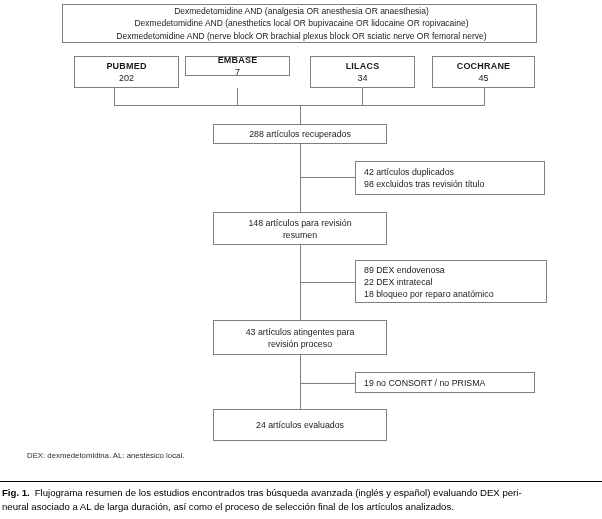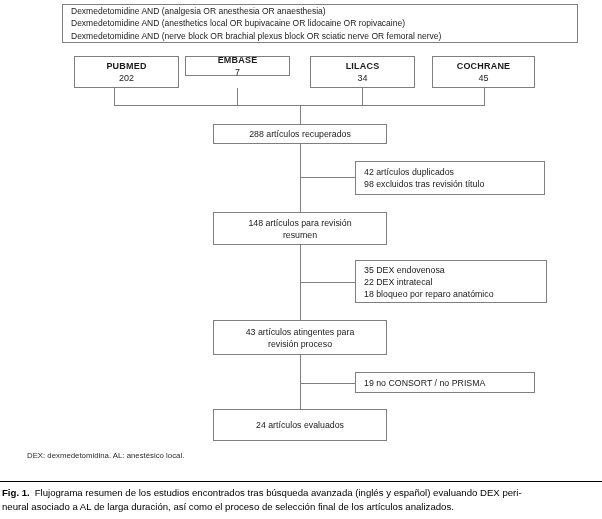--- a/index.html
+++ b/index.html
@@ -41,21 +41,21 @@
     position:absolute;left:2px;top:486px;width:598px;
     font-size:9.6px;line-height:13.5px;color:#000;
   }
   #caption .fig-label{font-weight:bold;margin-right:5px;}
 </style>
 </head>
 <body>
 
 <div id="page">
 
-  <div class="box lefted" style="left:62px;top:4px;width:516px;height:39px;font-size:8.5px;line-height:12.5px;">
+  <div class="box lefted" style="left:62px;top:4px;width:475px;height:39px;font-size:8.5px;line-height:12.5px;text-align:center;">
     <div>Dexmedetomidine AND (analgesia OR anesthesia OR anaesthesia)</div>
     <div>Dexmedetomidine AND (anesthetics local OR bupivacaine OR lidocaine OR ropivacaine)</div>
     <div>Dexmedetomidine AND (nerve block OR brachial plexus block OR sciatic nerve OR femoral nerve)</div>
   </div>
 
   <div class="box centered" style="left:62px;top:56px;width:105px;height:32px;margin-left:12px;">
     <div class="db-name">PUBMED</div>
     <div class="db-count">202</div>
   </div>
   <div class="box centered" style="left:185px;top:56px;width:105px;height:20px;">
@@ -92,21 +92,21 @@
 
   <div class="box centered" style="left:213px;top:212px;width:174px;height:33px;text-align:center;">
     <div>148 artículos para revisión</div>
     <div>resumen</div>
   </div>
 
   <div class="vline" style="left:300px;top:245px;height:75px;"></div>
   <div class="hline" style="left:300px;top:282px;width:55px;"></div>
 
   <div class="box lefted" style="left:355px;top:260px;width:192px;height:43px;">
-    <div>35 DEX endovenosa</div>
+    <div>89 DEX endovenosa</div>
     <div>22 DEX intratecal</div>
     <div>18 bloqueo por reparo anatómico</div>
   </div>
 
   <div class="box centered" style="left:213px;top:320px;width:174px;height:35px;">
     <div>43 artículos atingentes para</div>
     <div>revisión proceso</div>
   </div>
 
   <div class="vline" style="left:300px;top:355px;height:54px;"></div>

